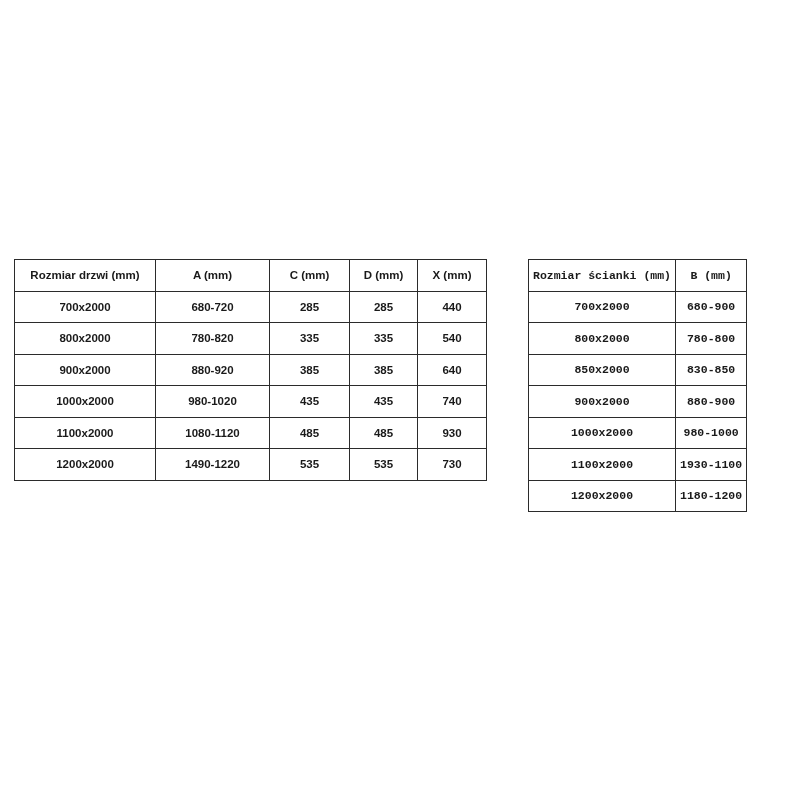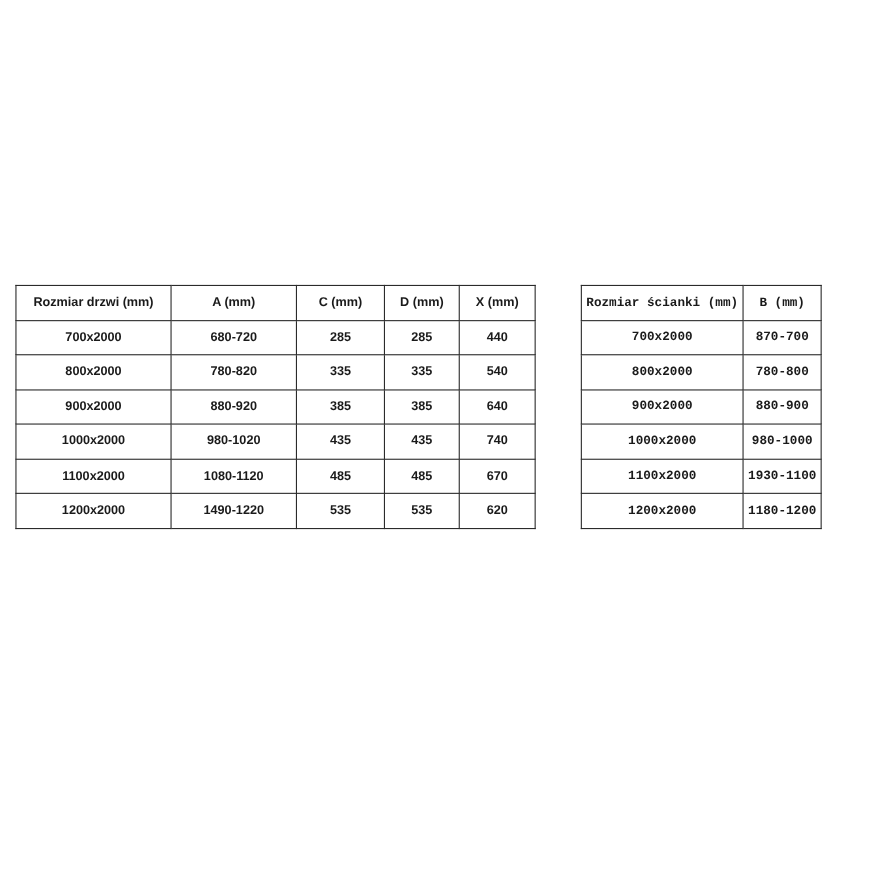--- a/index.html
+++ b/index.html
@@ -110,53 +110,57 @@
           <td>980-1020</td>
           <td>435</td>
           <td>435</td>
           <td>740</td>
         </tr>
         <tr>
           <td>1100x2000</td>
           <td>1080-1120</td>
           <td>485</td>
           <td>485</td>
-          <td>670</td>
+          <td>930</td>
         </tr>
         <tr>
           <td>1200x2000</td>
           <td>1490-1220</td>
           <td>535</td>
           <td>535</td>
-          <td>620</td>
+          <td>730</td>
         </tr>
       </tbody>
     </table>
   </div>
 
   <div class="table-wrap" id="walls-table-wrap">
     <table class="spec" id="walls-table">
       <colgroup>
         <col class="c0">
           <col class="c1">
       </colgroup>
       <thead>
         <tr>
           <th>Rozmiar ścianki (mm)</th>
           <th>B (mm)</th>
         </tr>
       </thead>
       <tbody>
         <tr>
           <td>700x2000</td>
-          <td>870-700</td>
+          <td>680-900</td>
         </tr>
         <tr>
           <td>800x2000</td>
           <td>780-800</td>
+        </tr>
+        <tr>
+          <td>850x2000</td>
+          <td>830-850</td>
         </tr>
         <tr>
           <td>900x2000</td>
           <td>880-900</td>
         </tr>
         <tr>
           <td>1000x2000</td>
           <td>980-1000</td>
         </tr>
         <tr>

